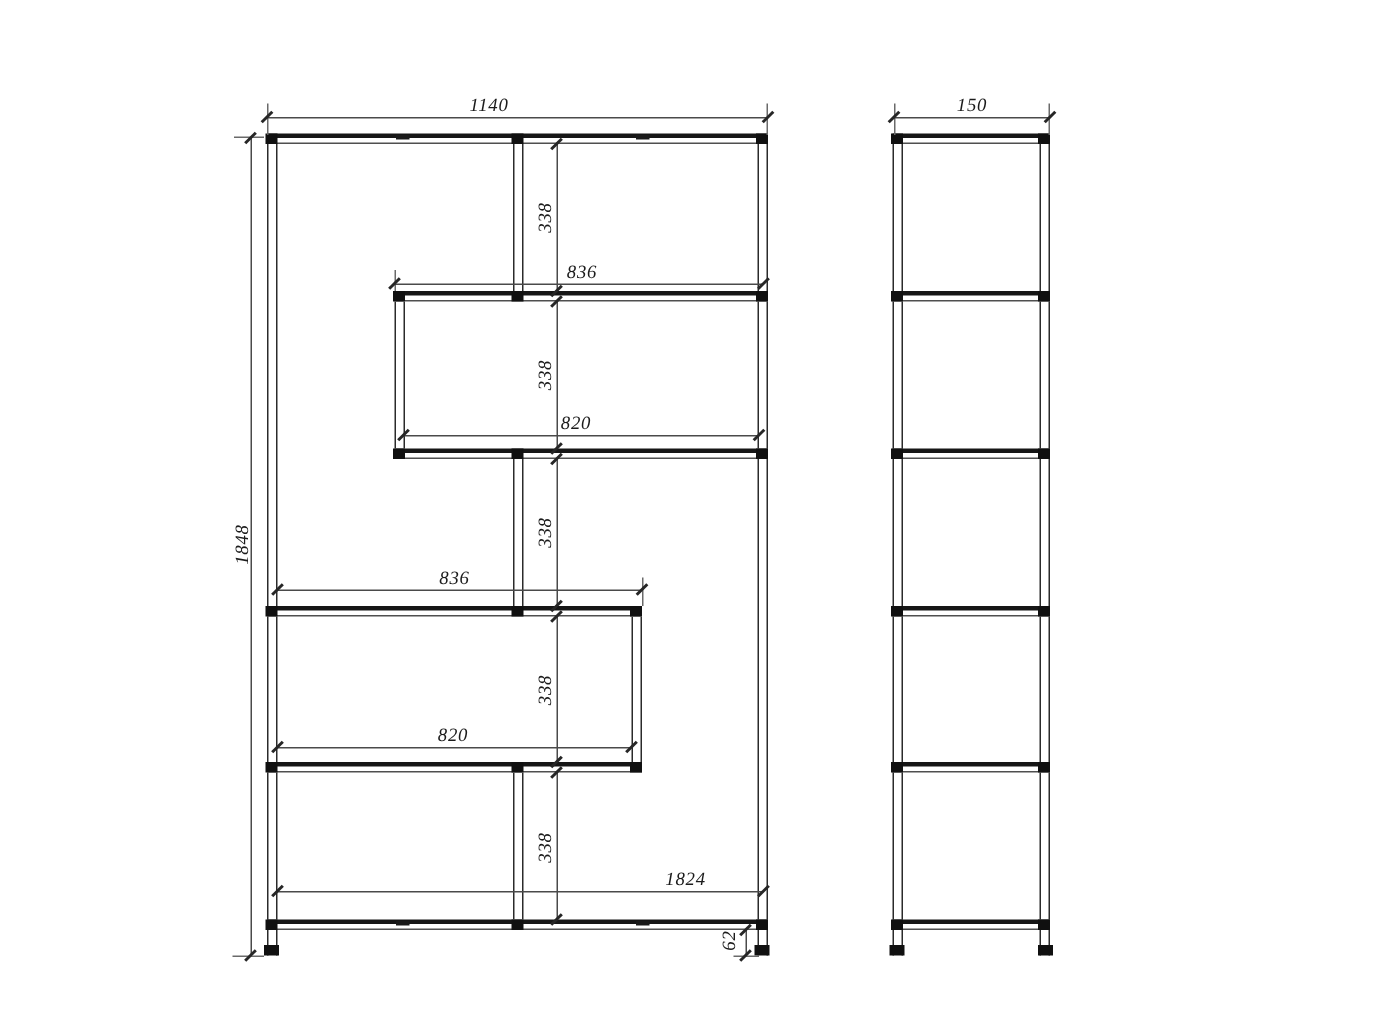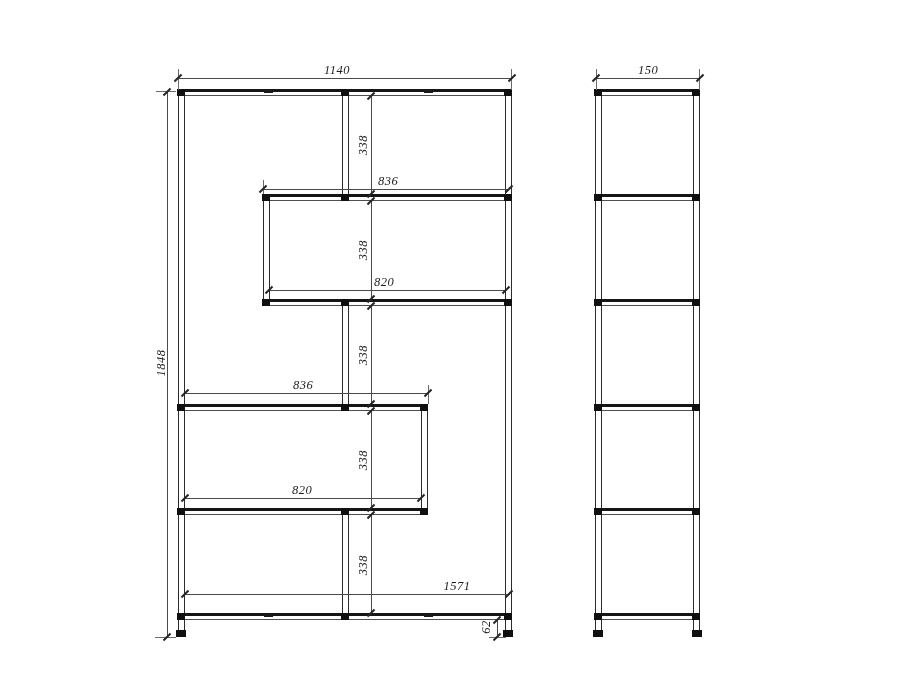--- a/index.html
+++ b/index.html
@@ -101,21 +101,21 @@
     <div class="foot" style="left:692px;top:630px;"></div>
   </div>
 
   <div>
 
     <div class="ext" style="left:178px;top:69px;height:21px;"></div>
     <div class="ext" style="left:511px;top:69px;height:21px;"></div>
     <div class="dimh" style="left:178px;top:78px;width:334px;"></div>
     <div class="tick" style="left:173px;top:77px;"></div>
     <div class="tick" style="left:507px;top:77px;"></div>
-    <div class="dimtext" style="left:312px;top:63px;width:50px;">1140</div>
+    <div class="dimtext" style="left:301px;top:63px;width:50px;">1140</div>
 
     <div class="ext" style="left:596px;top:69px;height:21px;"></div>
     <div class="ext" style="left:699px;top:69px;height:21px;"></div>
     <div class="dimh" style="left:596px;top:78px;width:104px;"></div>
     <div class="tick" style="left:591px;top:77px;"></div>
     <div class="tick" style="left:695px;top:77px;"></div>
     <div class="dimtext" style="left:623px;top:63px;width:50px;">150</div>
 
     <div class="exth" style="left:156px;top:91px;width:20px;"></div>
     <div class="exth" style="left:155px;top:637px;width:21px;"></div>
@@ -167,21 +167,21 @@
     <div class="dimtext" style="left:278px;top:378px;width:50px;">836</div>
 
     <div class="dimh" style="left:185px;top:498px;width:236px;"></div>
     <div class="tick" style="left:180px;top:497px;"></div>
     <div class="tick" style="left:416px;top:497px;"></div>
     <div class="dimtext" style="left:277px;top:483px;width:50px;">820</div>
 
     <div class="dimh" style="left:185px;top:594px;width:324px;"></div>
     <div class="tick" style="left:180px;top:593px;"></div>
     <div class="tick" style="left:504px;top:593px;"></div>
-    <div class="dimtext" style="left:432px;top:579px;width:50px;">1571</div>
+    <div class="dimtext" style="left:432px;top:579px;width:50px;">1824</div>
 
     <div class="exth" style="left:489px;top:637px;width:17px;"></div>
     <div class="dimv" style="left:497px;top:620px;height:17px;"></div>
     <div class="tick" style="left:492px;top:619px;"></div>
     <div class="tick" style="left:492px;top:636px;"></div>
     <div class="dimtext vert" style="left:472px;top:620px;width:28px;">62</div>
 
   </div>
 </div>
 

